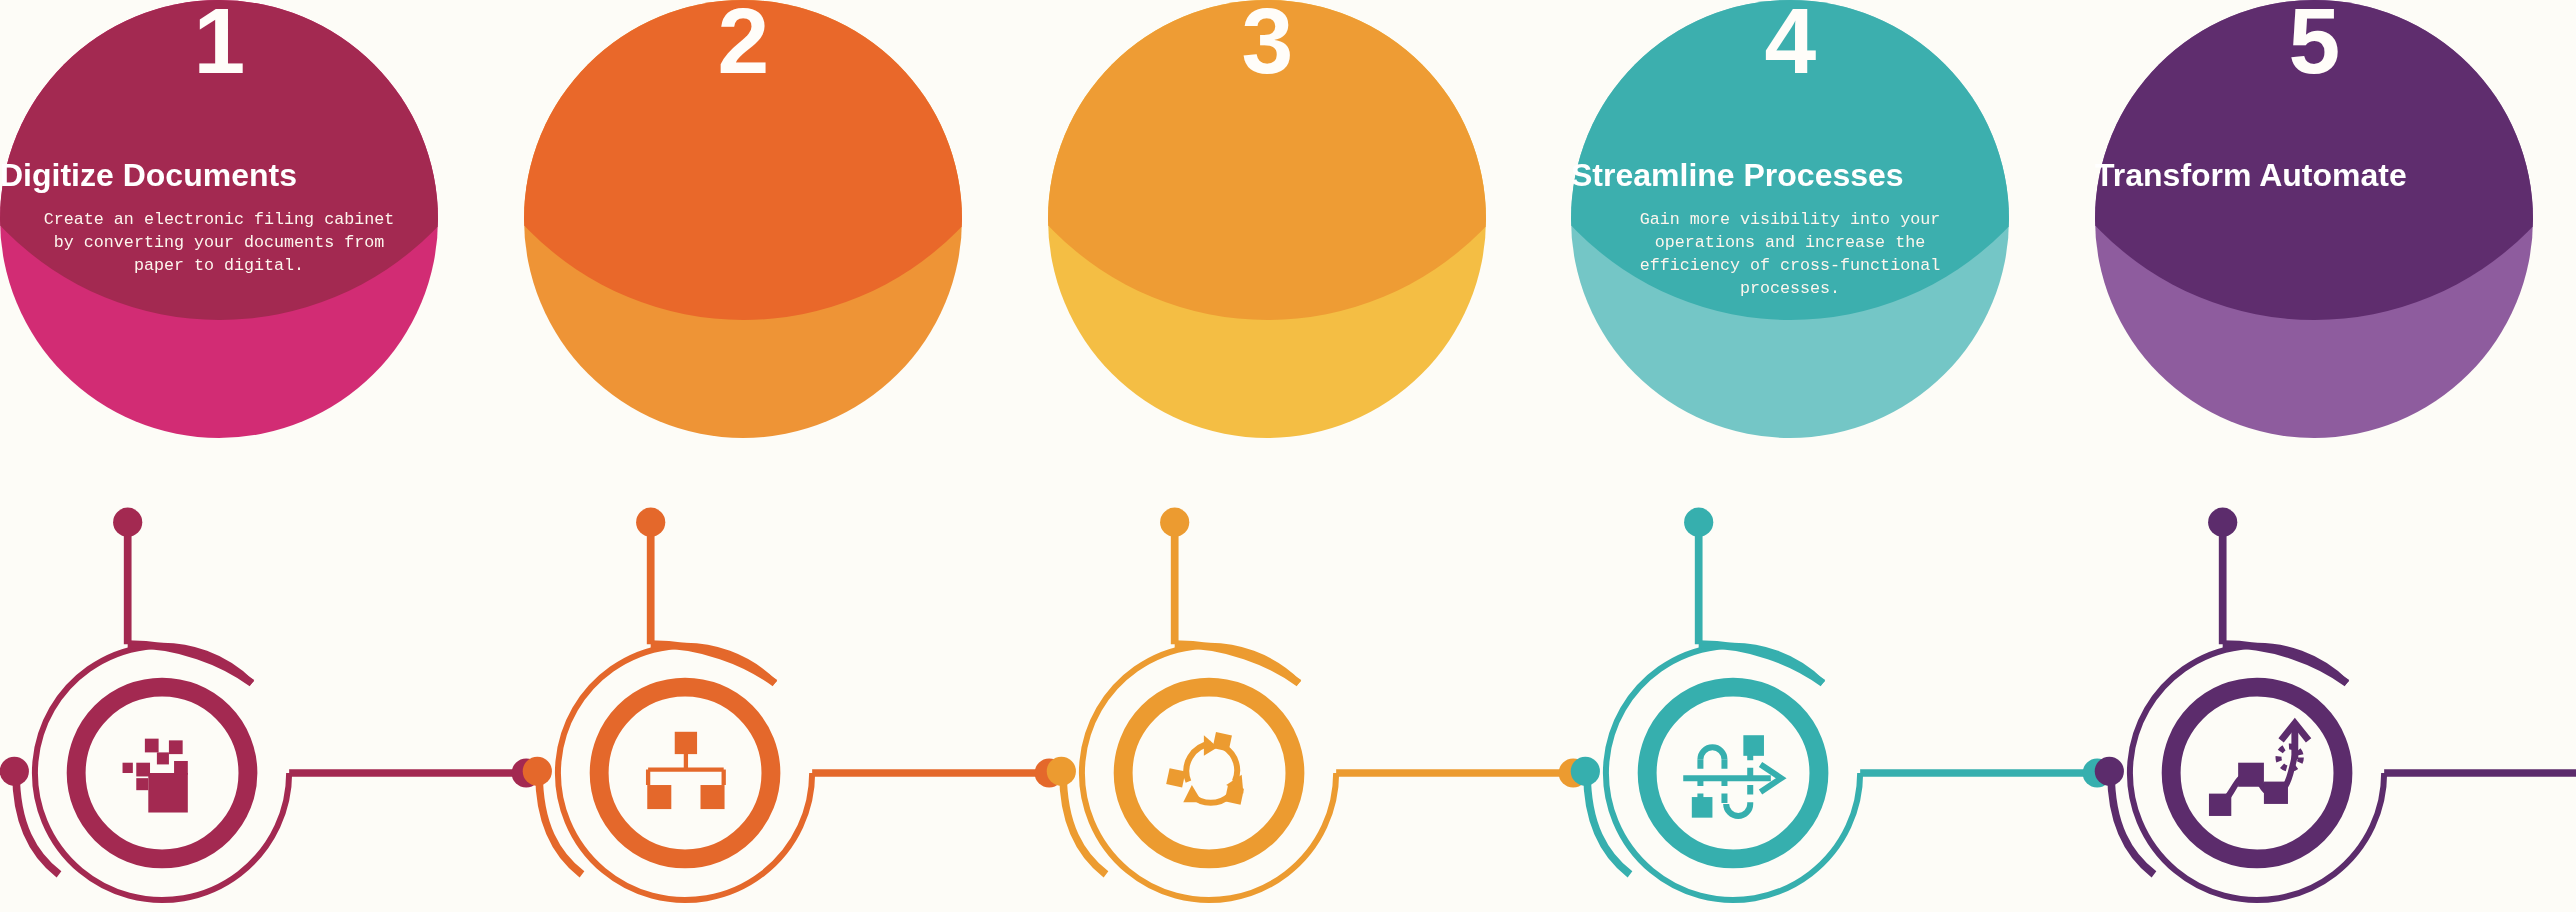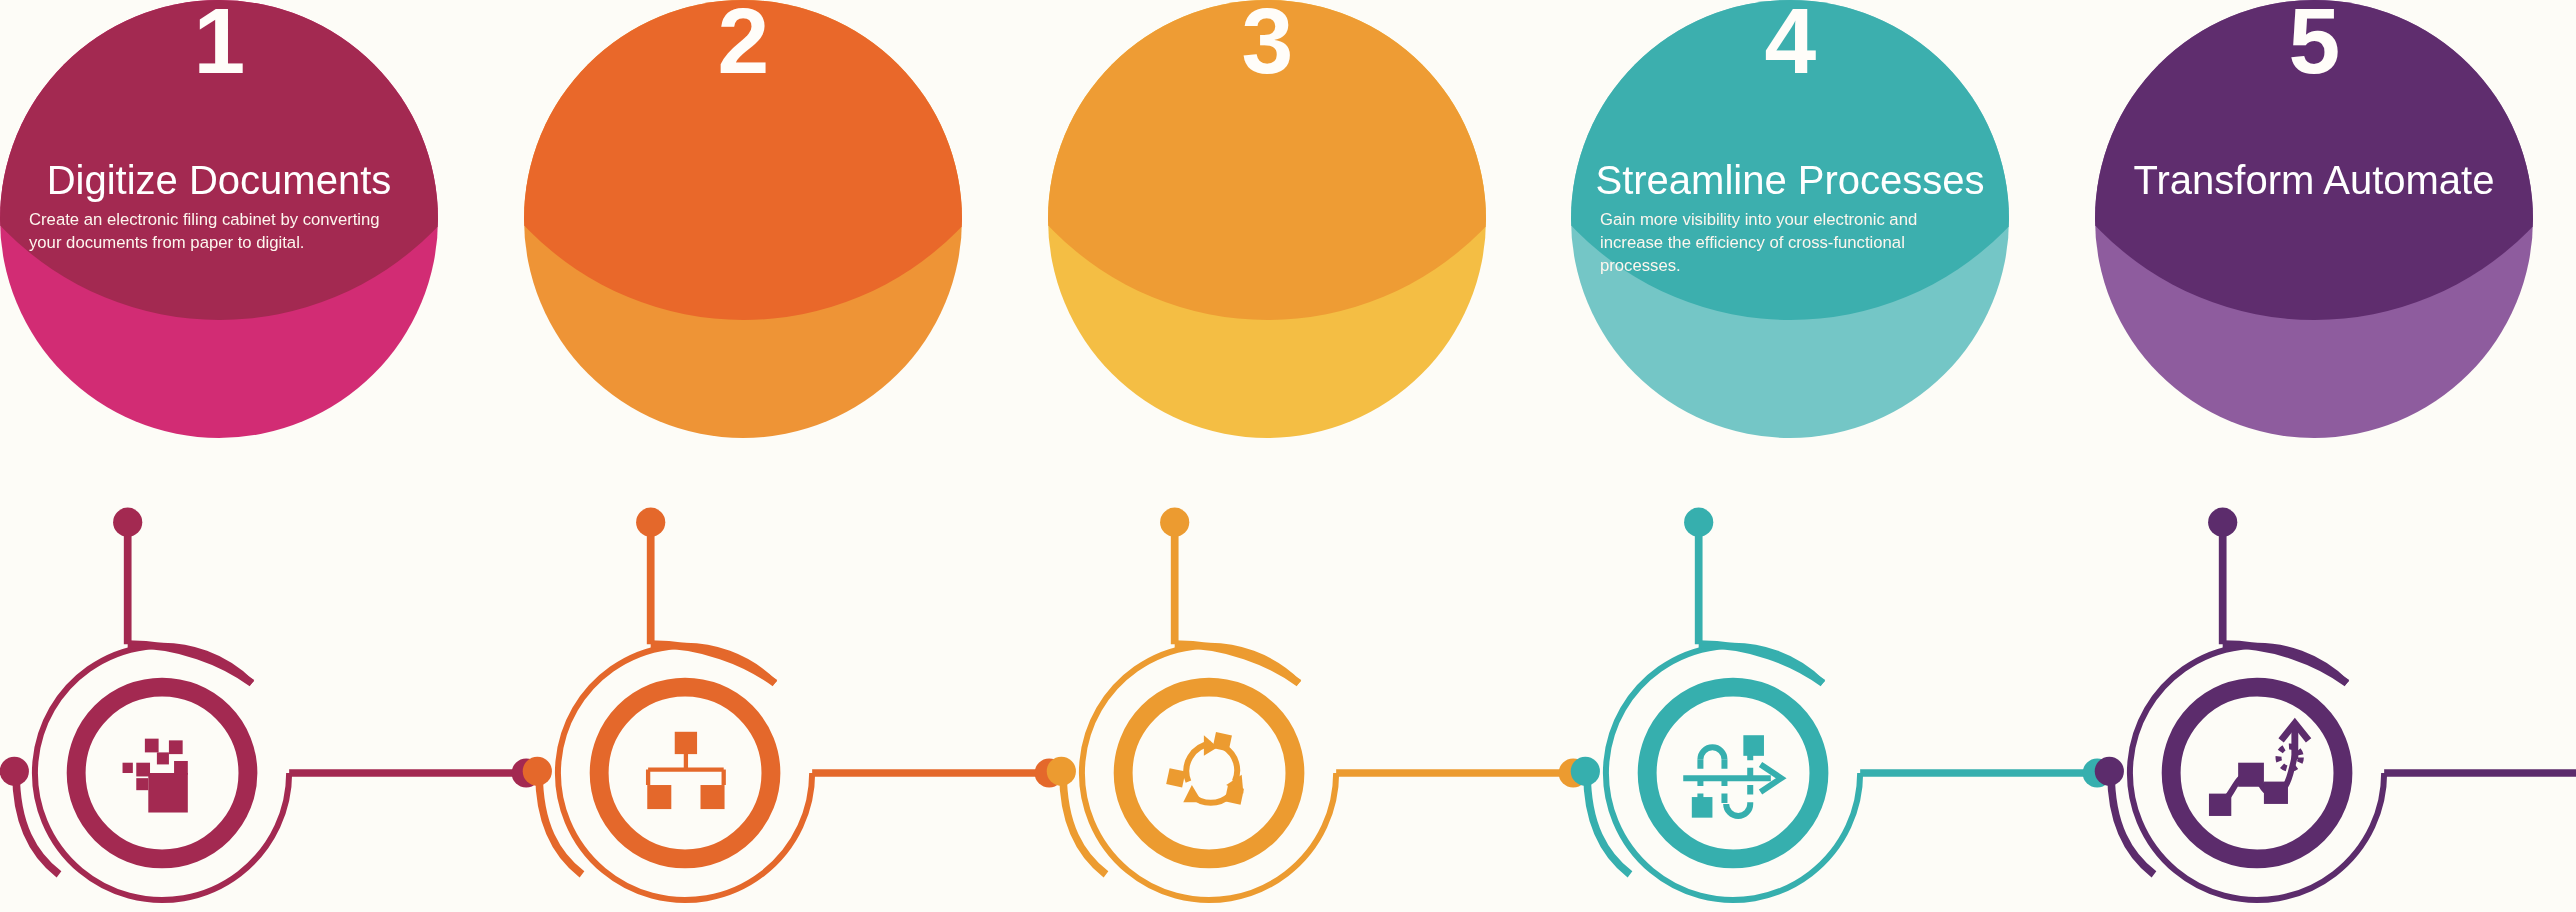--- a/index.html
+++ b/index.html
@@ -30,27 +30,27 @@
     border-radius:50%;
   }
   .card .num{
     position:absolute; left:0; top:-5.2px; width:438px;
     text-align:center;
     font-size:93px; font-weight:bold; color:#FFFDF9;
     letter-spacing:-0.9px; line-height:1.0;
   }
   .card .title{
     position:absolute; left:0; top:159px; width:438px;
-    text-align:center;
-    font-size:40px; font-weight:normal; color:#FFFFFF;
+    font-size:32px; font-weight:bold; color:#FFFFFF;
     line-height:1.05; white-space:nowrap;
   }
   .card .body{
     position:absolute; left:29px; top:208px; width:380px;
-    font-size:16.7px; color:#FDF6EE; line-height:1.38;
+    text-align:center;
+    font-size:16.7px; color:#FDF6EE; line-height:1.38;font-family:Liberation Mono, monospace;
   }
 
   
   .node{ position:absolute; top:481px; width:429px; height:432px; }
   .node svg{ position:absolute; left:0; top:0; overflow:visible; }
 </style>
 </head>
 <body style="background: rgb(253, 252, 247);">
 
 <div id="stage">
@@ -143,21 +143,21 @@
         </g>
       </svg>
     </div>
     <div class="card" style="left: 1571px;">
       <div class="disc" style="background: rgb(116, 198, 198);"></div>
       <div class="cap-wrap">
         <div class="cap" style="background: rgb(60, 175, 174);"></div>
       </div>
       <div class="num">4</div>
       <div class="title">Streamline Processes</div>
-      <div class="body">Gain more visibility into your electronic and increase the efficiency of cross-functional processes.</div>
+      <div class="body">Gain more visibility into your operations and increase the efficiency of cross-functional processes.</div>
     </div>
     <div class="node" style="left: 1580px;">
       <svg width="550" height="432" viewBox="0 0 640 503">
         <path d="M 326 340 A 148 148 0 1 1 282.7 235.3" stroke="#36AFAE" stroke-width="7" fill="none" stroke-linecap="butt"></path>
         <path d="M 138 190 L 138 50" stroke="#36AFAE" stroke-width="9" fill="none"></path>
         <path d="M 138 190 C 198 190 248 210 282.7 235.3" stroke="#36AFAE" stroke-width="9" fill="none"></path>
         <circle cx="138" cy="48" r="17" fill="#36AFAE"></circle>
         <circle cx="178" cy="340" r="100" stroke="#36AFAE" stroke-width="22" fill="none"></circle>
         <path d="M 8 340 C 8 400 28 435 58 458" stroke="#36AFAE" stroke-width="9" fill="none"></path>
         <circle cx="6" cy="338" r="17" fill="#36AFAE"></circle>

